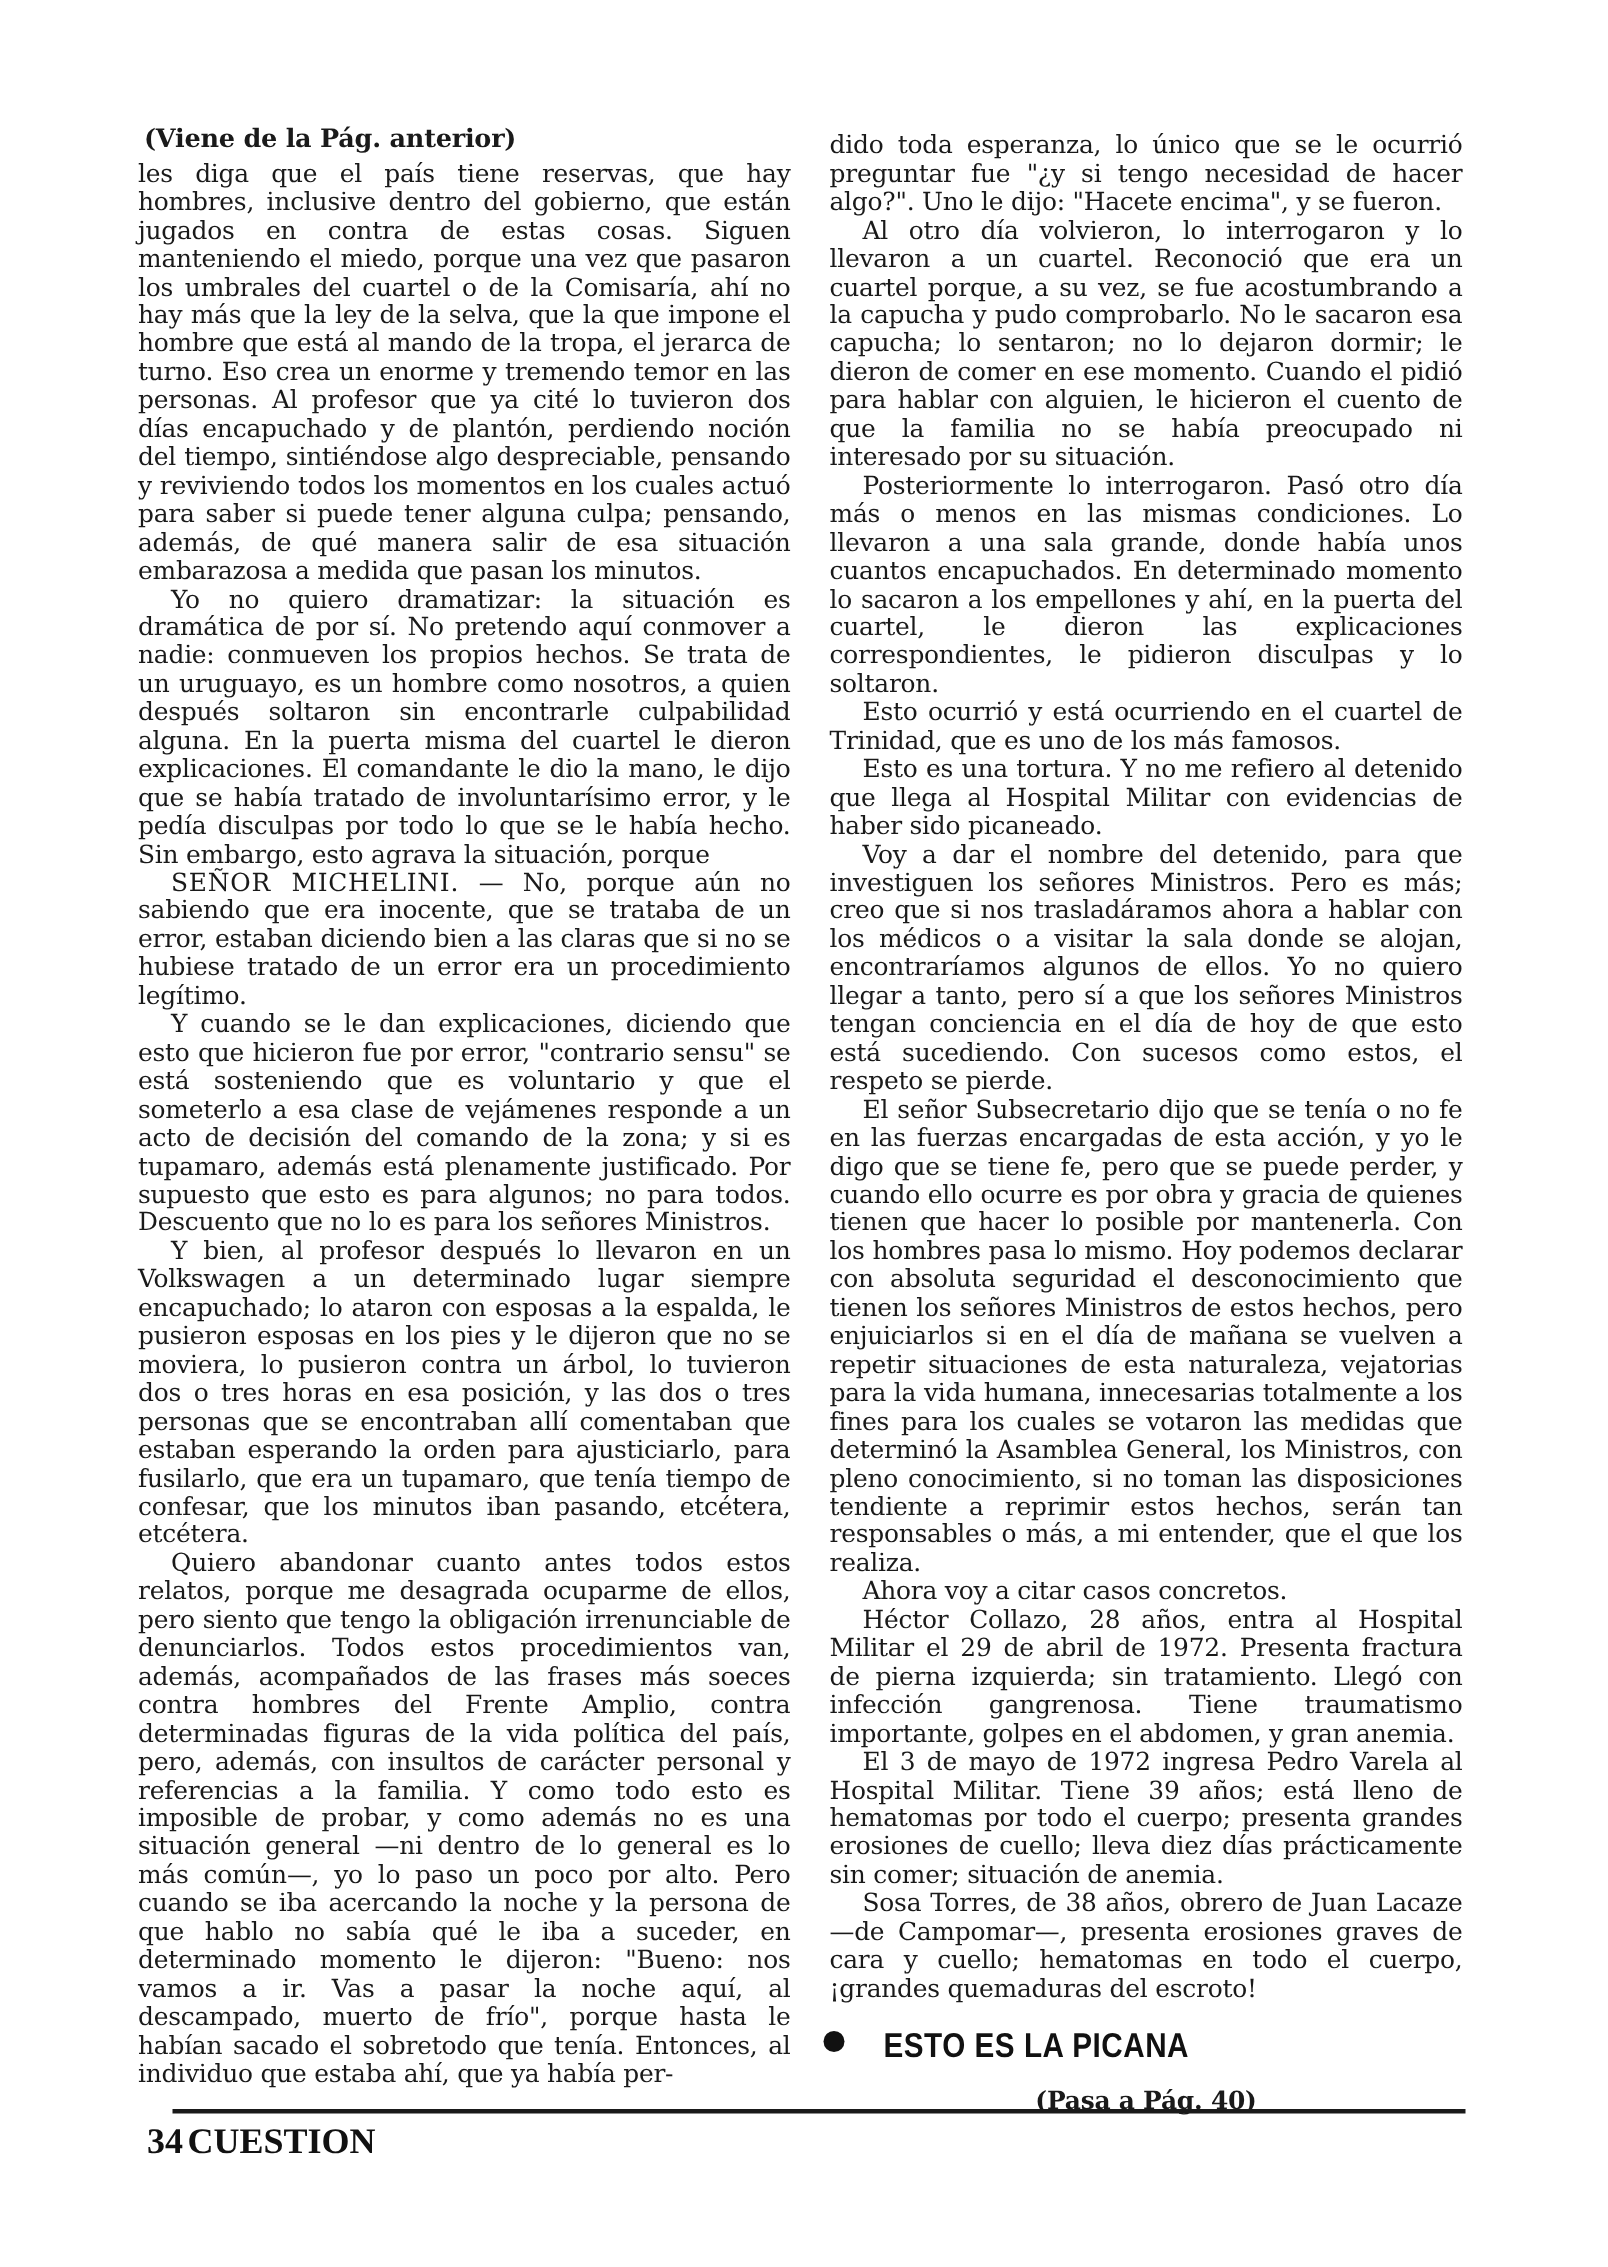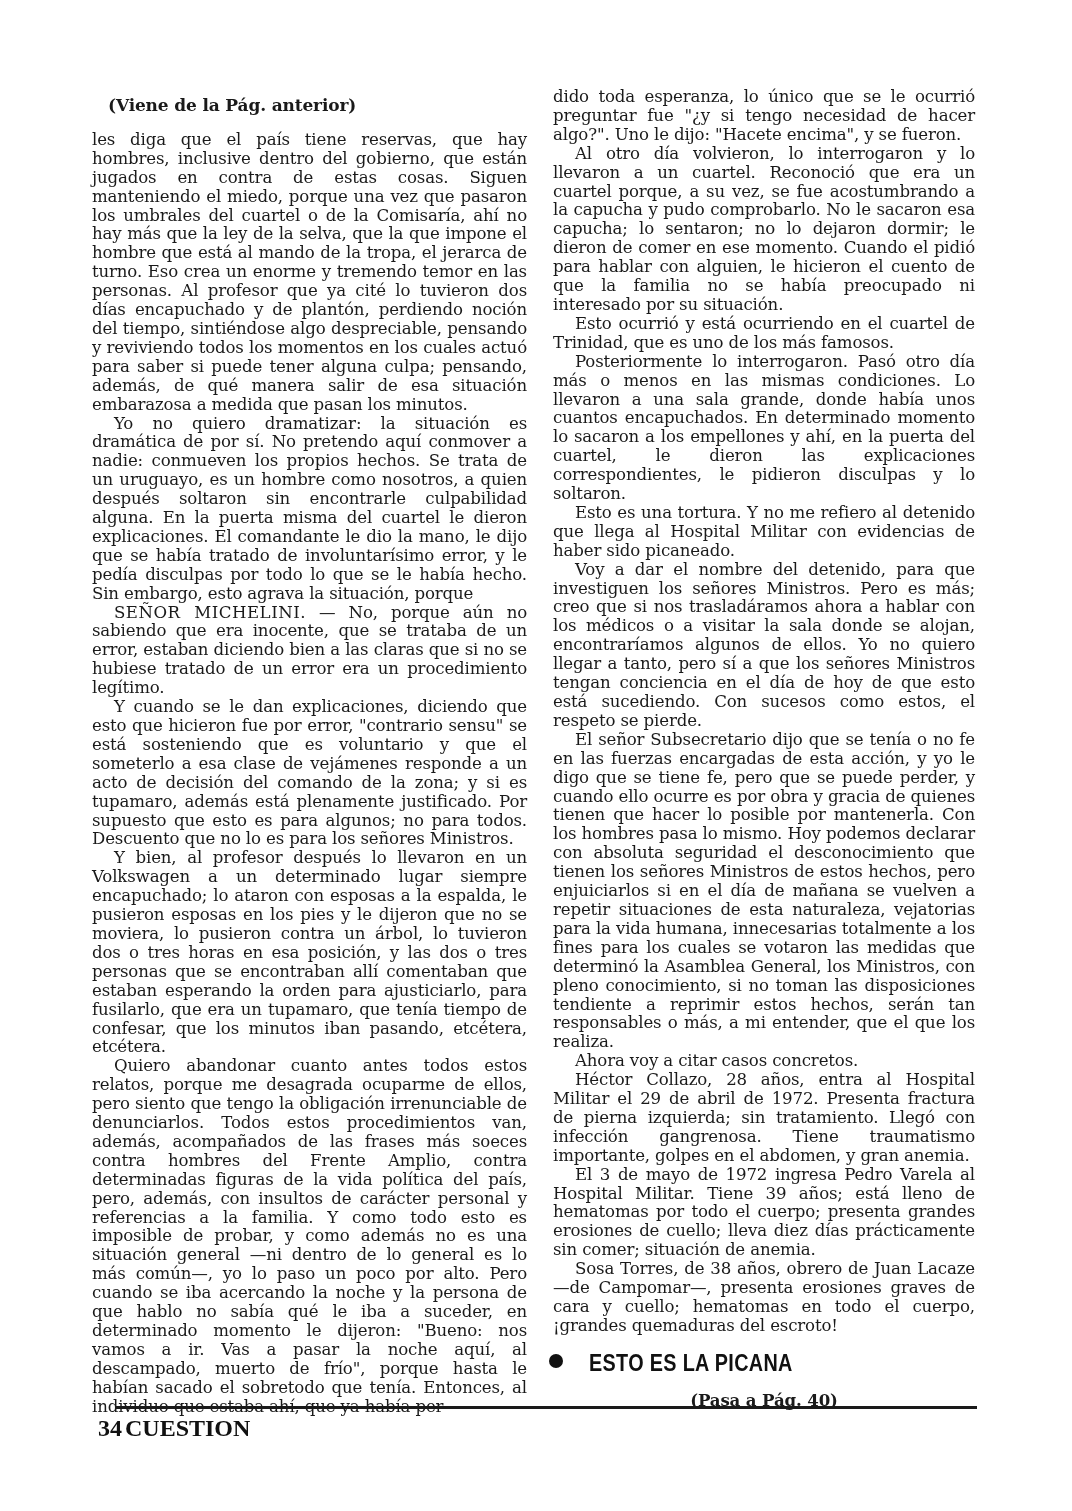--- a/index.html
+++ b/index.html
@@ -4,21 +4,21 @@
   <style>
     html, body { margin: 0; padding: 0; background: #ffffff; }
     body { width: 1072px; height: 1511px; position: relative; overflow: hidden;
            font-family: "DejaVu Serif", "Liberation Serif", serif; color: #1a1a1a; }
     .page { position: absolute; left: 0; top: 0; width: 1072px; height: 1511px; }
     .col { position: absolute; top: 80px; font-size: 16.6px; line-height: 18.9px; letter-spacing: -0.15px; }
     .col-left  { left: 92px;  width: 435px; }
     .col-right { left: 553px; width: 422px; top: 88px; }
     .para { margin: 0; text-align: justify; hyphens: manual; }
     .para.indent { text-indent: 22px; }
-    .cont-header { font-weight: bold; font-size: 17px; margin: 16px; }
+    .cont-header { font-weight: bold; font-size: 17px; margin: 4px; }
     .speaker { font-variant: normal; letter-spacing: 0.5px; }
     .section-head { display: flex; align-items: flex-start; margin: 18px 0 18px -4px; }
     .bullet { width: 14px; height: 14px; border-radius: 50%; background: #111; margin-right: 26px; flex: none; }
     .section-title { font-family: "Liberation Sans", sans-serif; font-weight: bold; font-size: 23px;
                      letter-spacing: 0.4px; transform: scaleX(0.86); transform-origin: left center; color: #111; }
     .continued { text-align: center; font-weight: bold; margin: 18px; }
     .rule { position: absolute; left: 115px; top: 1406px; width: 862px; height: 3px; background: #1a1a1a; }
     .footer { position: absolute; left: 98px; top: 1415px; font-family: "Liberation Serif", serif;
               font-size: 24px; font-weight: bold; color: #111; }
     .footer .num { margin-right: 3px; }
@@ -37,22 +37,22 @@
       <span>— No, porque aún no sabiendo que era inocente, que se trataba de un error, estaban diciendo bien a las claras que si no se hubiese tratado de un error era un procedimiento legítimo.</span>
     </p>
     <p class="para indent">Y cuando se le dan explicaciones, diciendo que esto que hicieron fue por error, "contrario sensu" se está sosteniendo que es voluntario y que el someterlo a esa clase de vejámenes responde a un acto de decisión del comando de la zona; y si es tupamaro, además está plenamente justificado. Por supuesto que esto es para algunos; no para todos. Descuento que no lo es para los señores Ministros.</p>
     <p class="para indent">Y bien, al profesor después lo llevaron en un Volkswagen a un determinado lugar siempre encapuchado; lo ataron con esposas a la espalda, le pusieron esposas en los pies y le dijeron que no se moviera, lo pusieron contra un árbol, lo tuvieron dos o tres horas en esa posición, y las dos o tres personas que se encontraban allí comentaban que estaban esperando la orden para ajusticiarlo, para fusilarlo, que era un tupamaro, que tenía tiempo de confesar, que los minutos iban pasando, etcétera, etcétera.</p>
     <p class="para indent">Quiero abandonar cuanto antes todos estos relatos, porque me desagrada ocuparme de ellos, pero siento que tengo la obligación irrenunciable de denunciarlos. Todos estos procedimientos van, además, acompañados de las frases más soeces contra hombres del Frente Amplio, contra determinadas figuras de la vida política del país, pero, además, con insultos de carácter personal y referencias a la familia. Y como todo esto es imposible de probar, y como además no es una situación general —ni dentro de lo general es lo más común—, yo lo paso un poco por alto. Pero cuando se iba acercando la noche y la persona de que hablo no sabía qué le iba a suceder, en determinado momento le dijeron: "Bueno: nos vamos a ir. Vas a pasar la noche aquí, al descampado, muerto de frío", porque hasta le habían sacado el sobretodo que tenía. Entonces, al individuo que estaba ahí, que ya había per-</p>
   </div>
 
   <div class="col col-right">
     <p class="para">dido toda esperanza, lo único que se le ocurrió preguntar fue "¿y si tengo necesidad de hacer algo?". Uno le dijo: "Hacete encima", y se fueron.</p>
     <p class="para indent">Al otro día volvieron, lo interrogaron y lo llevaron a un cuartel. Reconoció que era un cuartel porque, a su vez, se fue acostumbrando a la capucha y pudo comprobarlo. No le sacaron esa capucha; lo sentaron; no lo dejaron dormir; le dieron de comer en ese momento. Cuando el pidió para hablar con alguien, le hicieron el cuento de que la familia no se había preocupado ni interesado por su situación.</p>
+    <p class="para indent">Posteriormente lo interrogaron. Pasó otro día más o menos en las mismas condiciones. Lo llevaron a una sala grande, donde había unos cuantos encapuchados. En determinado momento lo sacaron a los empellones y ahí, en la puerta del cuartel, le dieron las explicaciones correspondientes, le pidieron disculpas y lo soltaron.</p>
     <p class="para indent">Esto ocurrió y está ocurriendo en el cuartel de Trinidad, que es uno de los más famosos.</p>
-    <p class="para indent">Posteriormente lo interrogaron. Pasó otro día más o menos en las mismas condiciones. Lo llevaron a una sala grande, donde había unos cuantos encapuchados. En determinado momento lo sacaron a los empellones y ahí, en la puerta del cuartel, le dieron las explicaciones correspondientes, le pidieron disculpas y lo soltaron.</p>
     <p class="para indent">Esto es una tortura. Y no me refiero al detenido que llega al Hospital Militar con evidencias de haber sido picaneado.</p>
     <p class="para indent">Voy a dar el nombre del detenido, para que investiguen los señores Ministros. Pero es más; creo que si nos trasladáramos ahora a hablar con los médicos o a visitar la sala donde se alojan, encontraríamos algunos de ellos. Yo no quiero llegar a tanto, pero sí a que los señores Ministros tengan conciencia en el día de hoy de que esto está sucediendo. Con sucesos como estos, el respeto se pierde.</p>
     <p class="para indent">El señor Subsecretario dijo que se tenía o no fe en las fuerzas encargadas de esta acción, y yo le digo que se tiene fe, pero que se puede perder, y cuando ello ocurre es por obra y gracia de quienes tienen que hacer lo posible por mantenerla. Con los hombres pasa lo mismo. Hoy podemos declarar con absoluta seguridad el desconocimiento que tienen los señores Ministros de estos hechos, pero enjuiciarlos si en el día de mañana se vuelven a repetir situaciones de esta naturaleza, vejatorias para la vida humana, innecesarias totalmente a los fines para los cuales se votaron las medidas que determinó la Asamblea General, los Ministros, con pleno conocimiento, si no toman las disposiciones tendiente a reprimir estos hechos, serán tan responsables o más, a mi entender, que el que los realiza.</p>
     <p class="para indent">Ahora voy a citar casos concretos.</p>
     <p class="para indent">Héctor Collazo, 28 años, entra al Hospital Militar el 29 de abril de 1972. Presenta fractura de pierna izquierda; sin tratamiento. Llegó con infección gangrenosa. Tiene traumatismo importante, golpes en el abdomen, y gran anemia.</p>
     <p class="para indent">El 3 de mayo de 1972 ingresa Pedro Varela al Hospital Militar. Tiene 39 años; está lleno de hematomas por todo el cuerpo; presenta grandes erosiones de cuello; lleva diez días prácticamente sin comer; situación de anemia.</p>
     <p class="para indent">Sosa Torres, de 38 años, obrero de Juan Lacaze —de Campomar—, presenta erosiones graves de cara y cuello; hematomas en todo el cuerpo, ¡grandes quemaduras del escroto!</p>
 
     <div class="section-head">
       <span class="bullet"></span>

